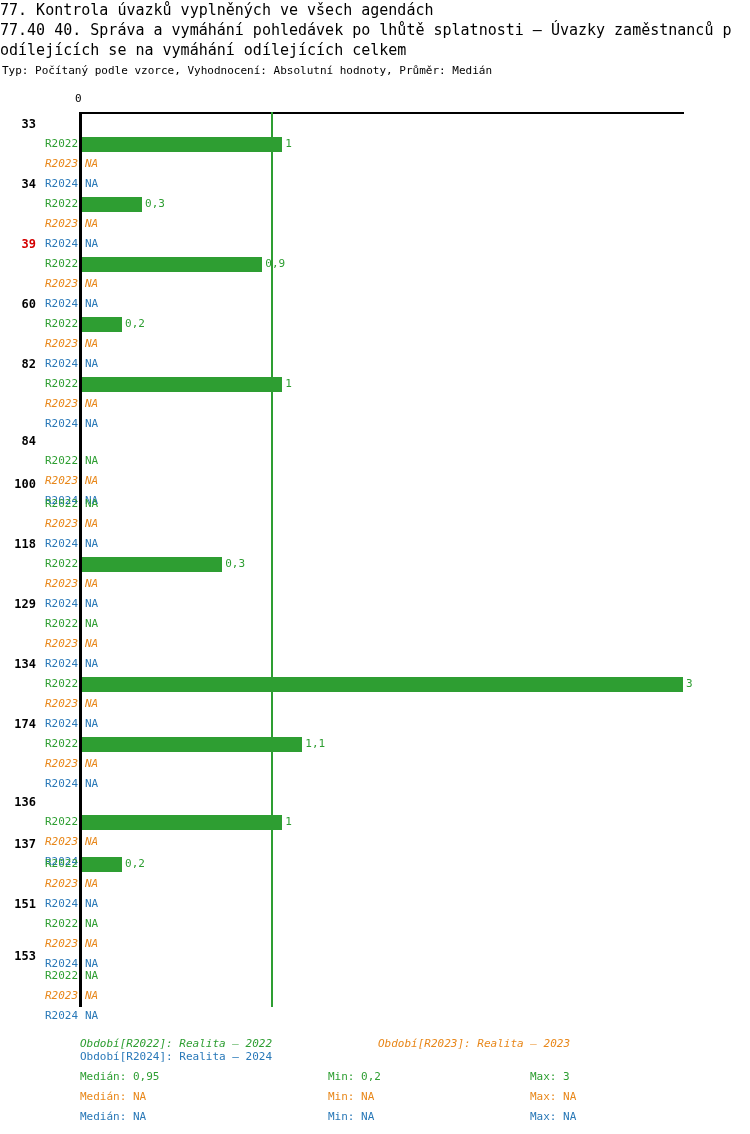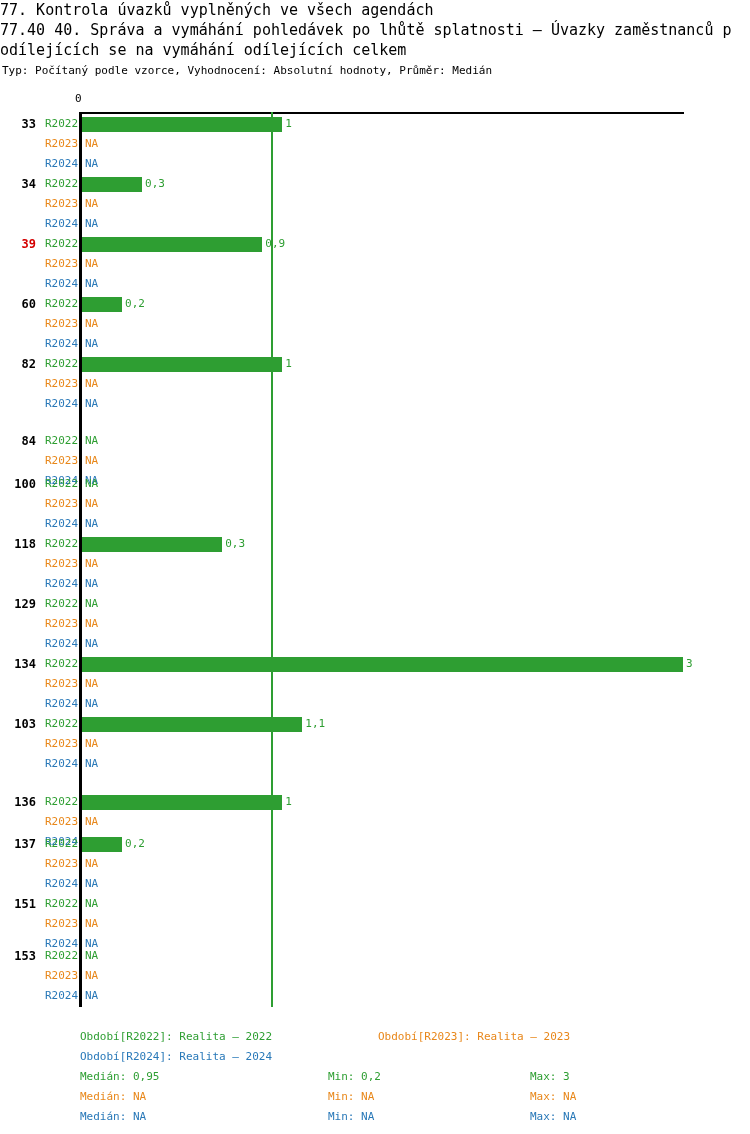--- a/index.html
+++ b/index.html
@@ -69,21 +69,21 @@
   }
   #median-line {
     position: absolute;
     top: 8px;
     width: 2px;
     height: 895px;
     background: #2e9e32;
   }
 
   .group { position: absolute; left: 0; width: 750px; height: 60px; }
-  .row { position: absolute; left: 0; width: 624px; height: 20px; }
+  .row { position: absolute; left: 0; width: 624px; height: 20px; margin-top: 20px; }
   .row.r0 { top: 0px; }
   .row.r1 { top: 20px; }
   .row.r2 { top: 40px; }
 
   .cat-label {
     position: absolute;
     left: 0px;
     width: 36px;
     top: 3px;
     text-align: right;
@@ -96,21 +96,21 @@
 
   .series-label {
     position: absolute;
     left: 45px;
     top: 4px;
     font-size: 11px;
     line-height: 12px;
     white-space: pre;
   }
   .s2022 { color: #2e9e32; }
-  .s2023 { color: #e8871a; }
+  .s2023 { color: #e8871a; font-style: italic; }
   .s2024 { color: #2878b8; }
 
   .bar {
     position: absolute;
     left: 82px;
     top: 3px;
     height: 15px;
   }
   .bar.b2022 { background: #2e9e32; }
 
@@ -133,21 +133,21 @@
   .legend-cell {
     position: absolute;
     font-size: 11px;
     line-height: 13px;
     white-space: pre;
   }
   .lc-col1 { left: 80px; }
   .lc-col2 { left: 328px; }
   .lc-col3 { left: 530px; }
   .lc-legend2 { left: 378px; }
-  .lr0 { top: 4px; }
+  .lr0 { top: 11px; font-style: italic; }
   .lr1 { top: 24px; }
   .lr2 { top: 44px; }
   .lr3 { top: 64px; }
   .lr4 { top: 84px; }
 </style>
 </head>
 <body>
 
 <div id="header">
   <div class="title-line" id="title1">77. Kontrola úvazků vyplněných ve všech agendách</div>
@@ -313,21 +313,21 @@
         <div class="row r1">
           <div class="series-label s2023">R2023</div>
           <div class="value-label s2023" style="left: 85px;">NA</div>
         </div>
         <div class="row r2">
           <div class="series-label s2024">R2024</div>
           <div class="value-label s2024" style="left: 85px;">NA</div>
         </div>
       </div>
       <div class="group" style="top: 610px;">
-        <div class="cat-label">103</div>
+        <div class="cat-label">174</div>
         <div class="row r0">
           <div class="series-label s2022">R2022</div>
           <div class="bar b2022" style="width: 220.33px;"></div>
           <div class="value-label s2022" style="left: 305.33px;">1,1</div>
         </div>
         <div class="row r1">
           <div class="series-label s2023">R2023</div>
           <div class="value-label s2023" style="left: 85px;">NA</div>
         </div>
         <div class="row r2">

